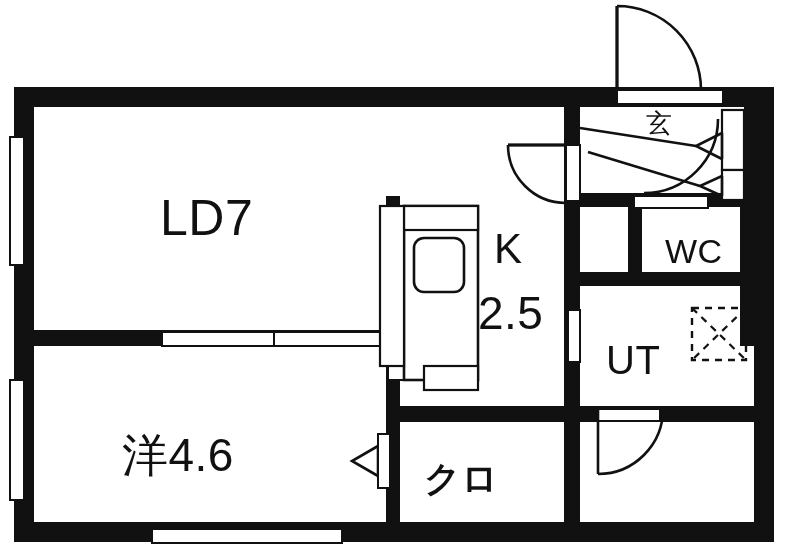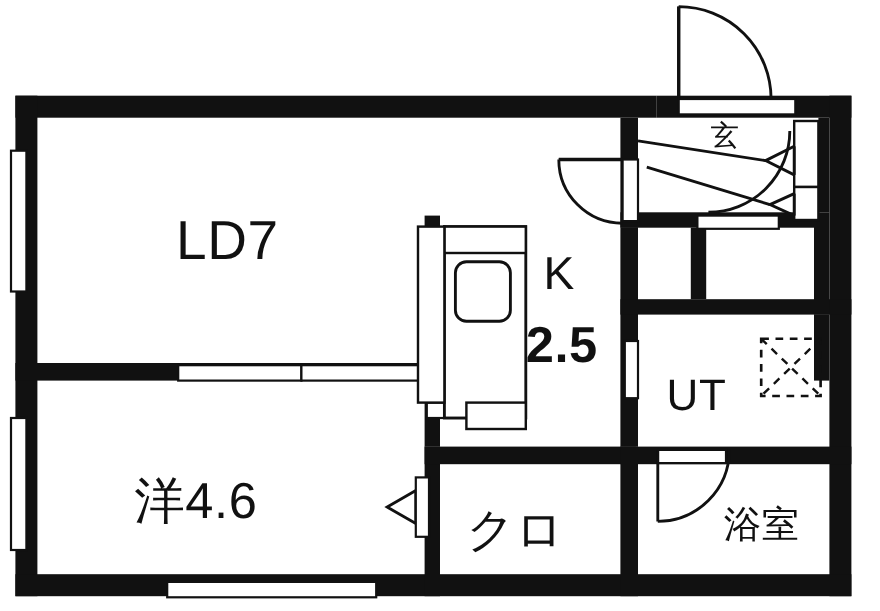--- a/index.html
+++ b/index.html
@@ -43,25 +43,25 @@
     color: #111111;
     font-family: "Liberation Sans", "DejaVu Sans", sans-serif;
     white-space: nowrap;
     line-height: 1;
     letter-spacing: 0.5px;
     user-select: none;
   }
   .lbl-ld   { font-size: 50px; font-weight: 400; }
   .lbl-yo   { font-size: 46px; font-weight: 400; }
   .lbl-k    { font-size: 42px; font-weight: 400; }
-  .lbl-k25  { font-size: 46px; font-weight: 700; }
+  .lbl-k25  { font-size: 46px; font-weight: 400; }
   .lbl-wc   { font-size: 34px; font-weight: 400; }
   .lbl-ut   { font-size: 40px; font-weight: 400; }
   .lbl-gen  { font-size: 26px; font-weight: 400; }
-  .lbl-kuro { font-size: 43px; font-weight: 400; }
+  .lbl-kuro { font-size: 36px; font-weight: 700; }
   .lbl-bath { font-size: 34px; font-weight: 400; }
 </style>
 </head>
 <body>
 
 <div id="plan-root">
 
   <svg id="plan-svg" viewBox="0 0 800 555">
 
     <g>
@@ -187,22 +187,22 @@
   </svg>
 
   <div class="label lbl-ld" style="left:160px; top:193px;">LD7</div>
 
   <div class="label lbl-yo" style="left:122px; top:432px;text-align:center;">洋4.6</div>
 
   <div class="label lbl-k" style="left:494px; top:228px;">K</div>
 
   <div class="label lbl-k25" style="left:478px; top:290px;">2.5</div>
 
+  <div class="label lbl-wc" style="left:665px; top:234px;">WC</div>
 
   <div class="label lbl-ut" style="left:606px; top:340px;">UT</div>
 
   <div class="label lbl-gen" style="left:646px; top:110px;">玄</div>
 
   <div class="label lbl-kuro" style="left:424px; top:461px;">クロ</div>
 
-  <div class="label lbl-bath" style="left:658px; top:460px;">浴室</div>
 
 </div>
 
 </body></html>

